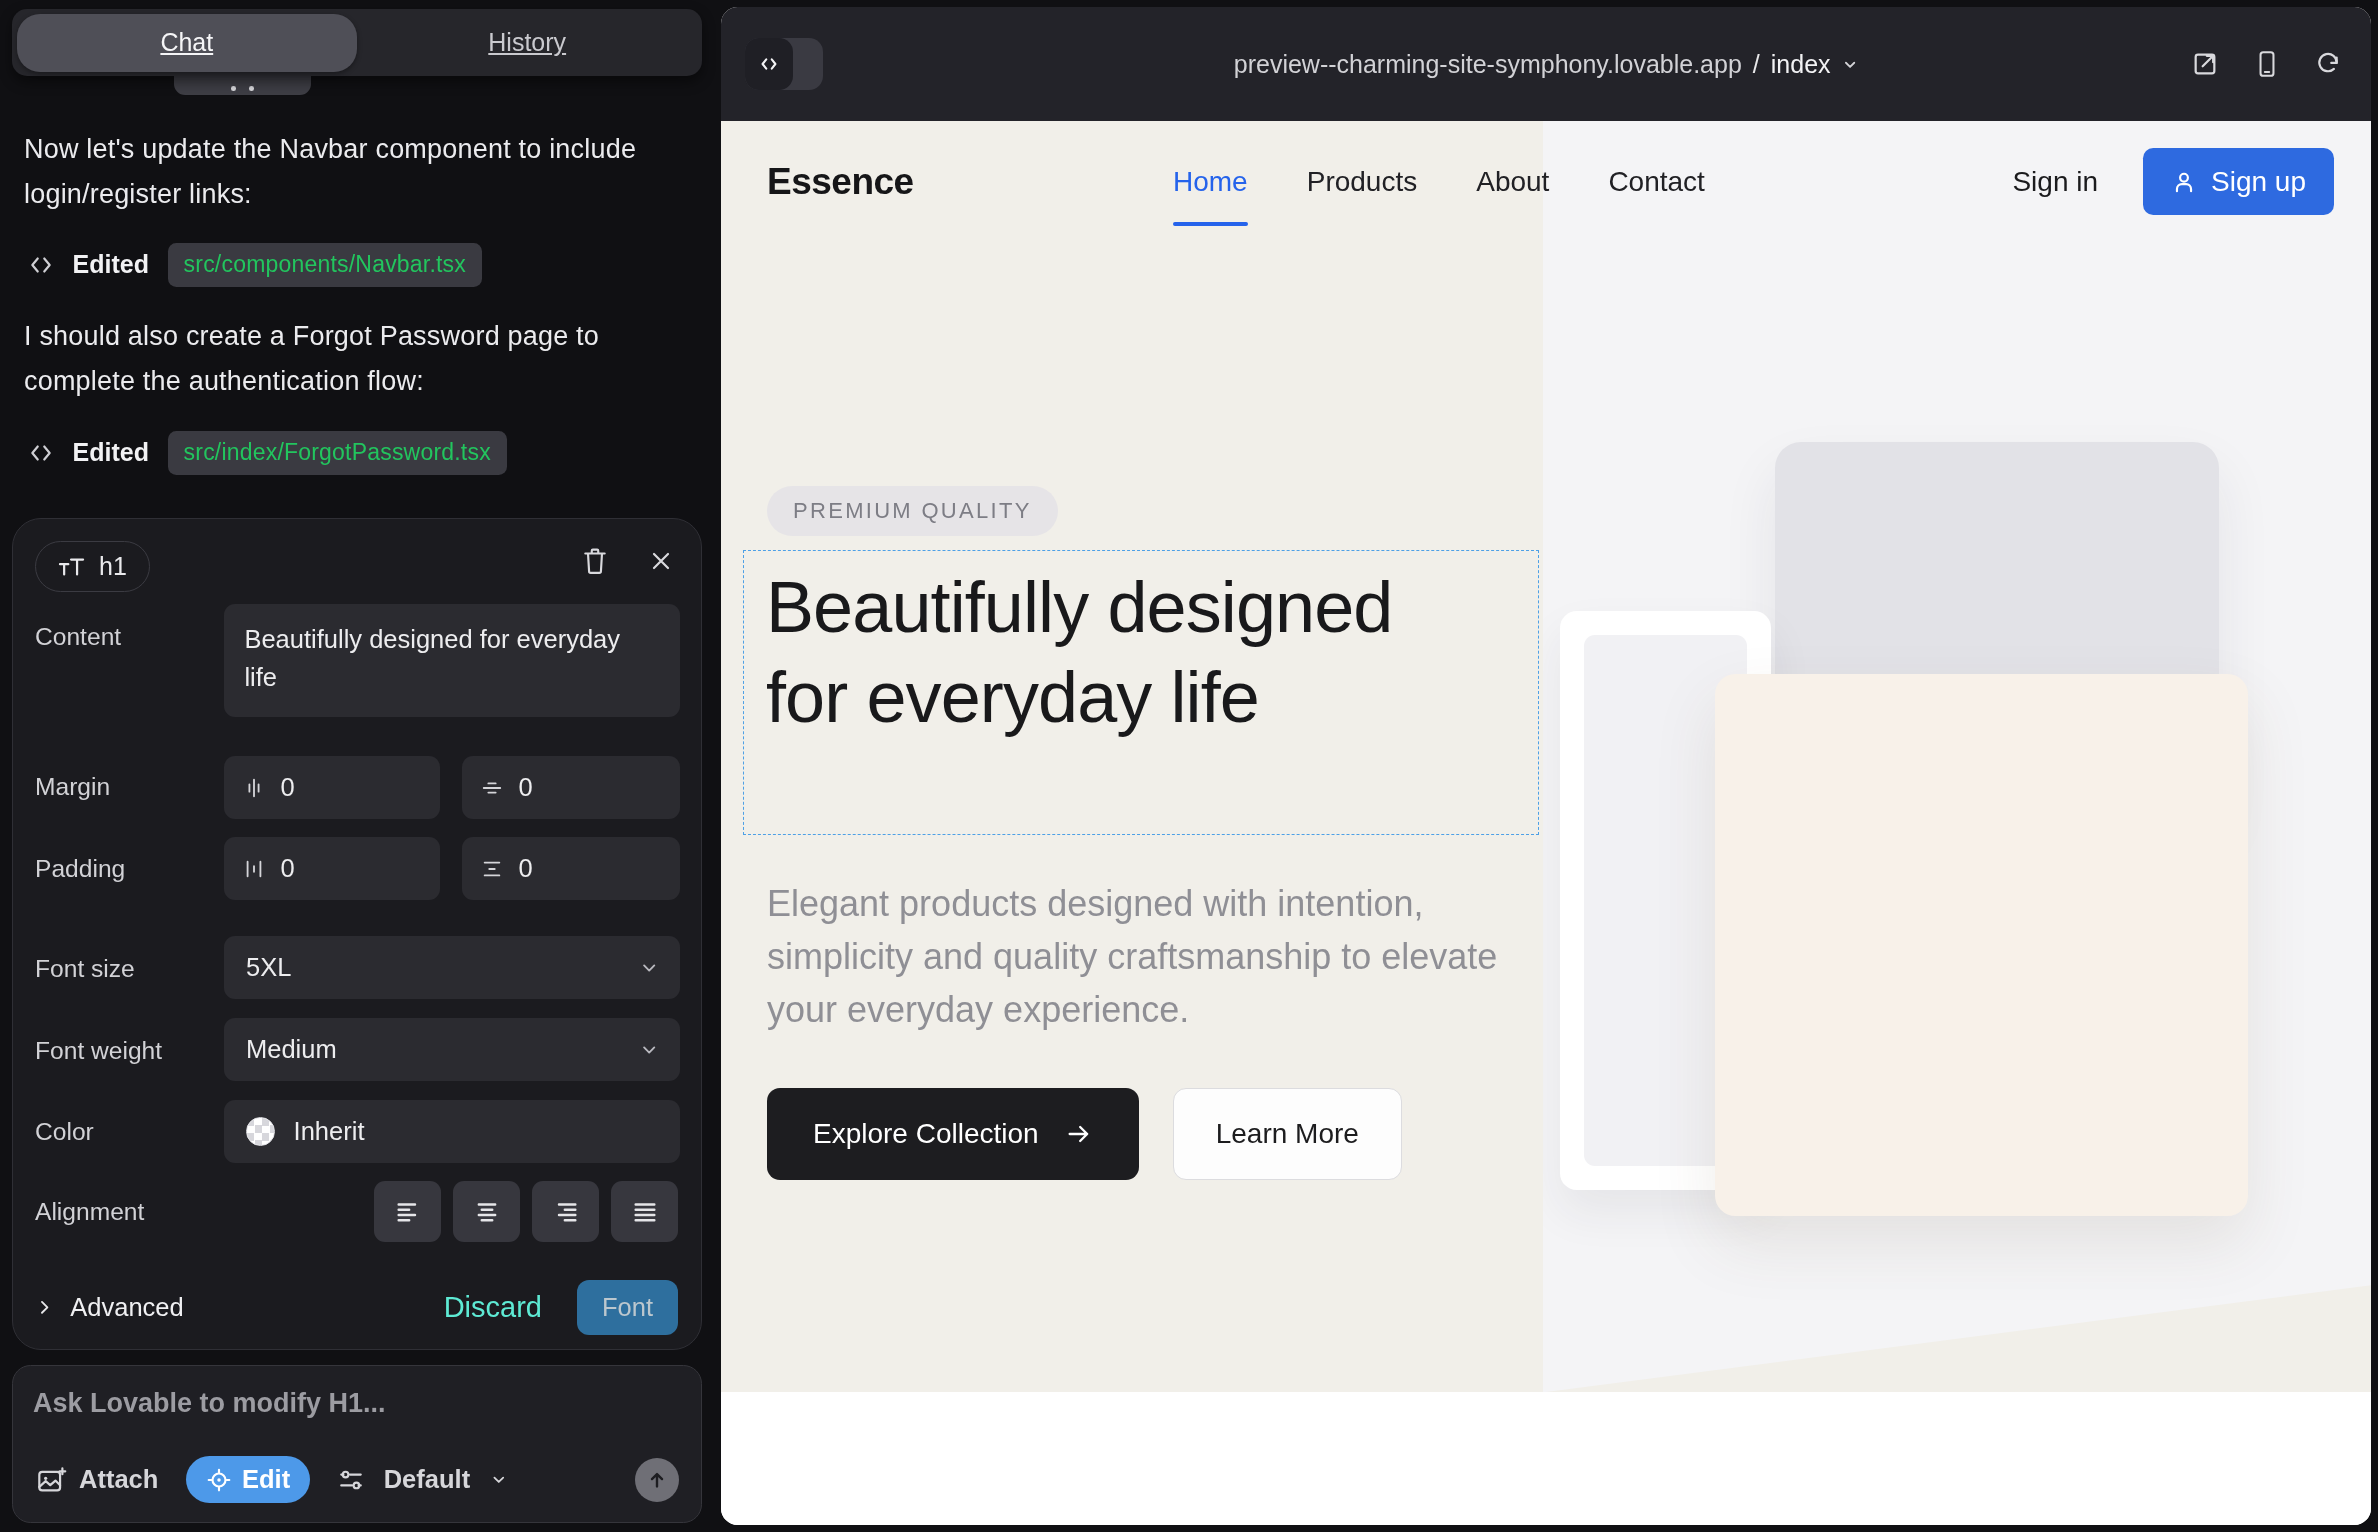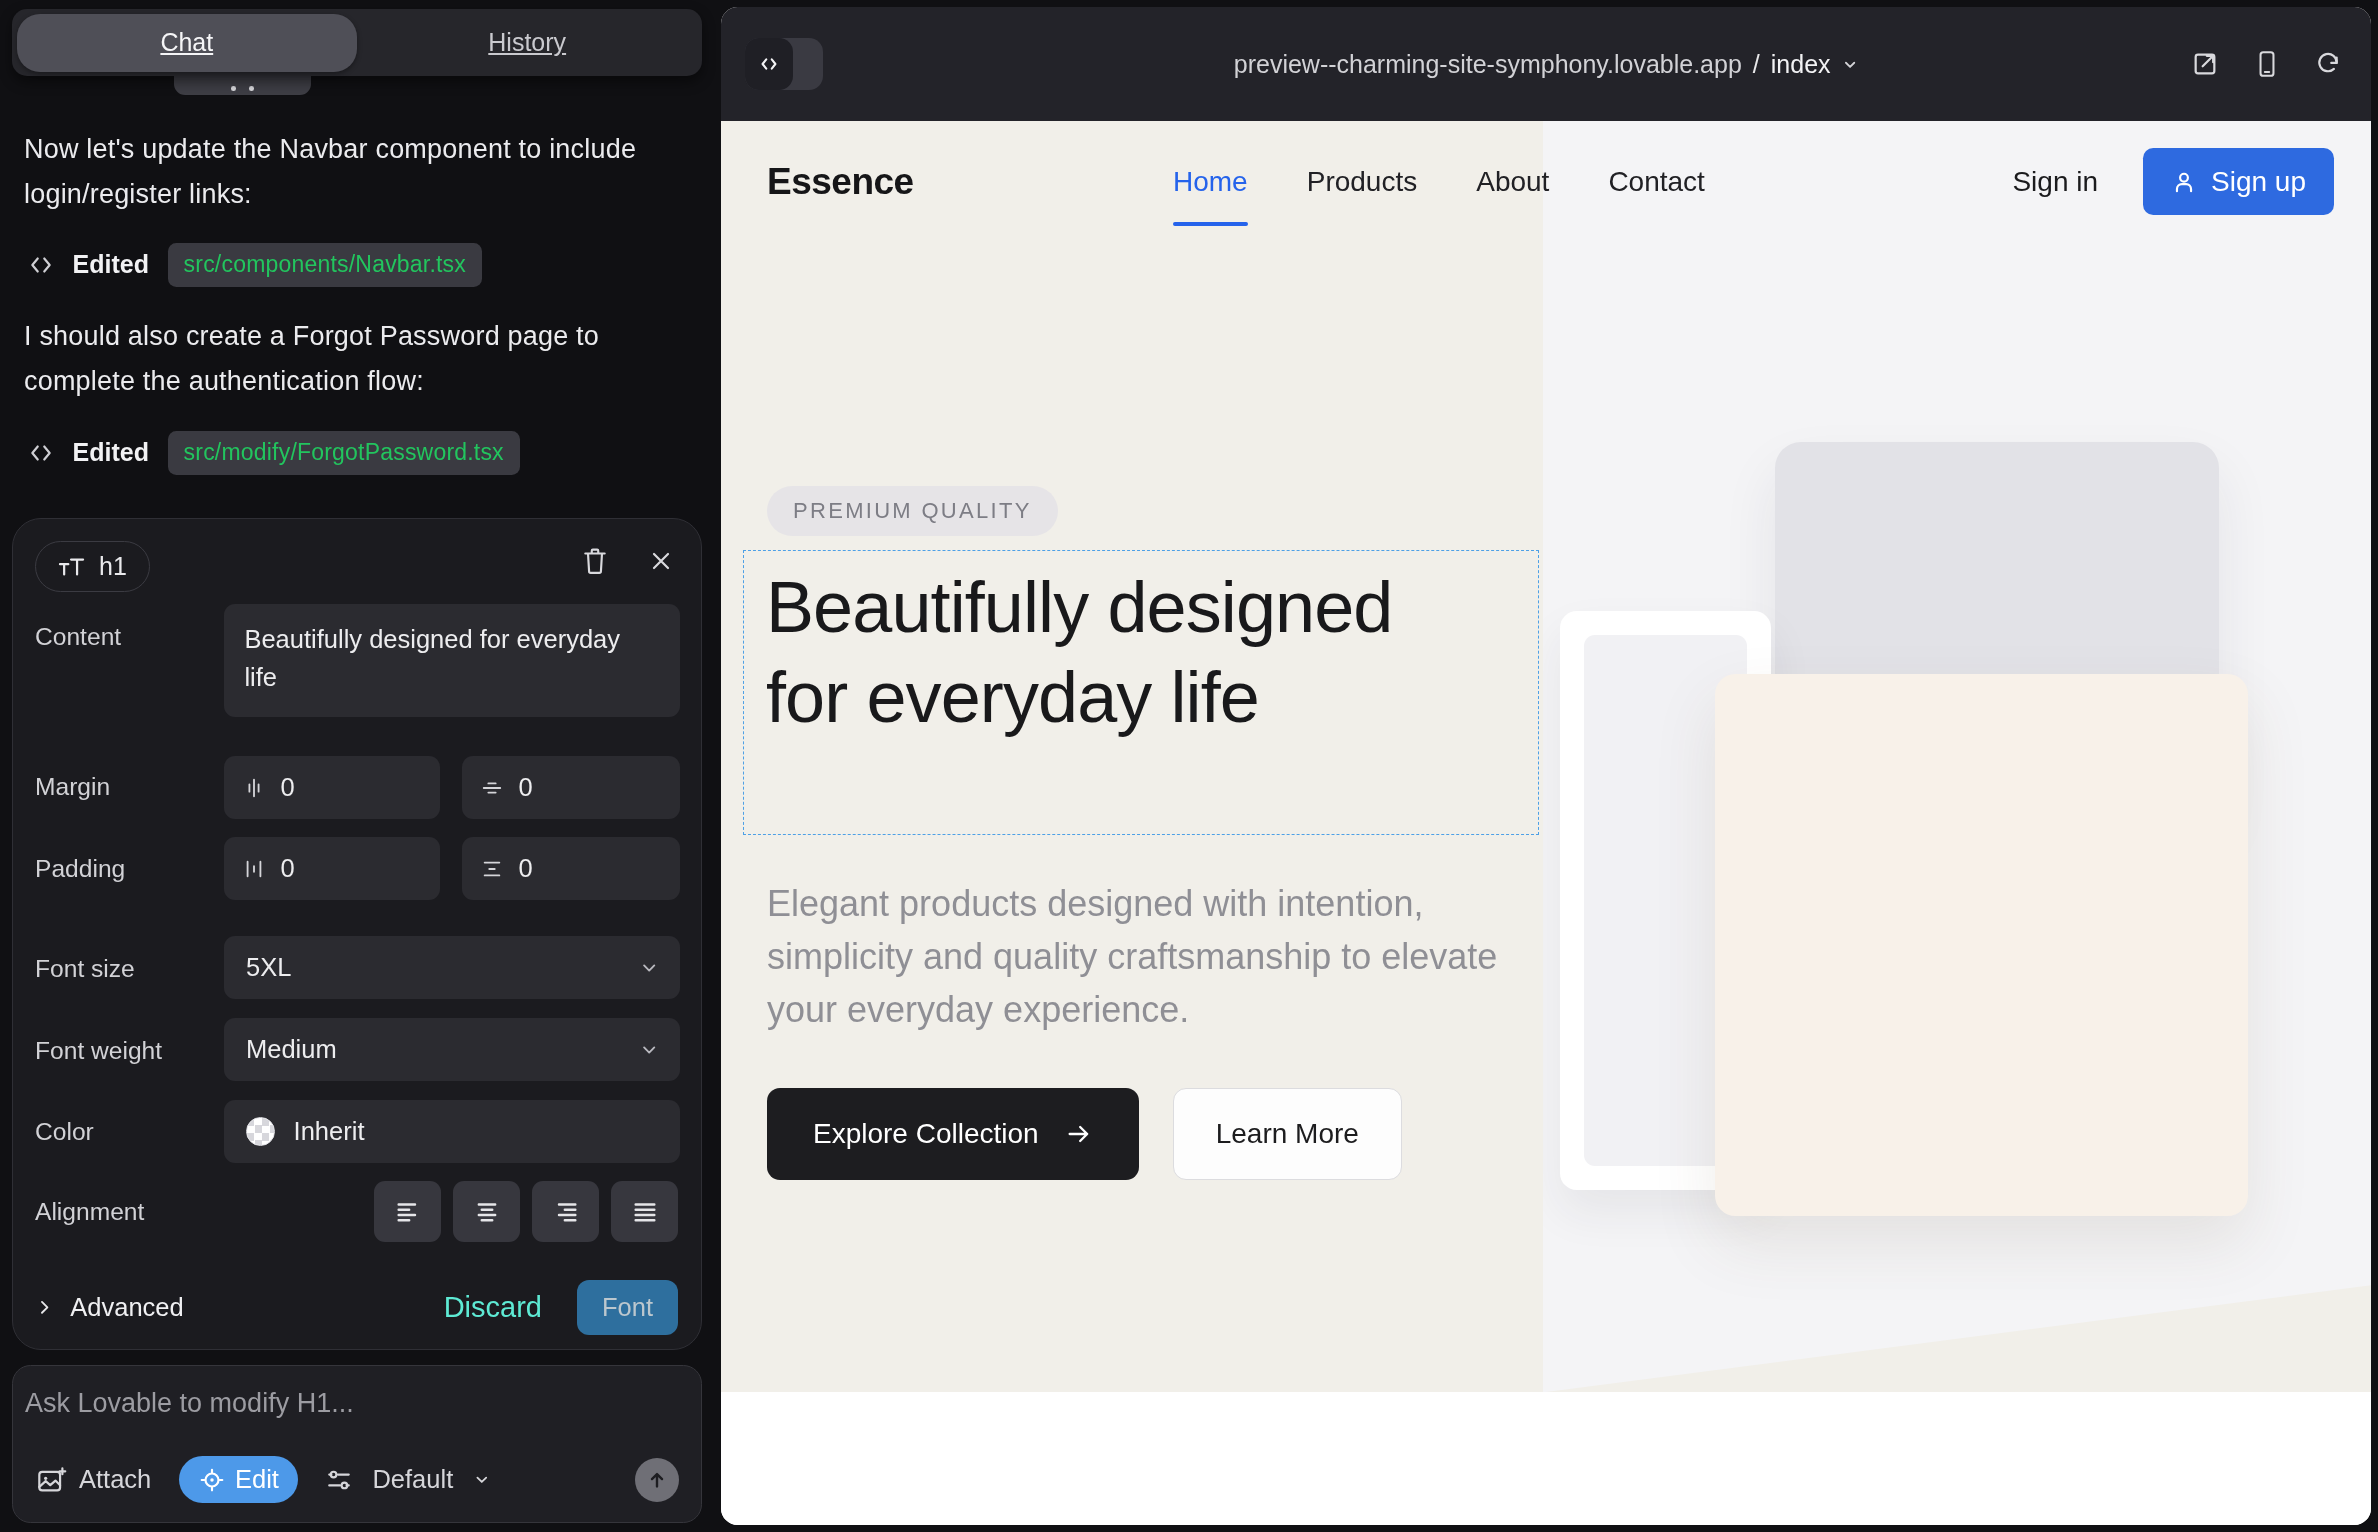--- a/index.html
+++ b/index.html
@@ -67,21 +67,21 @@
                    display:flex; align-items:center; }
   .advanced { display:flex; align-items:center; gap:16.7px; font-size:25.5px; color:#f0f0f2;
               cursor:pointer; }
   .discard { margin-left:auto; font-size:29px; color:#5eead4; cursor:pointer; }
   .save { margin-left:35px; background:#2e6f9e; border-radius:12px; padding:13px 25px;
           font-size:25.5px; color:#bcc7ce; cursor:pointer; }
 
   
   .composer { position:absolute; left:12px; top:1365px; width:690px; height:158px;
               background:#1f1f24; border:1.4px solid #35353b; border-radius:18.6px;
-              padding:22px 12px; }
+              padding:22px 20px;font-weight:bold; }
   .composer-ph { font-size:27px; color:#9c9ca2; }
   .composer-row { position:absolute; left:24px; right:22px; bottom:18.6px; display:flex;
                   align-items:center; gap:28px; }
   .attach { display:flex; align-items:center; gap:12px; font-size:25.5px; color:#d6d6da;
             cursor:pointer; }
   .edit-pill { display:flex; align-items:center; gap:10.2px; background:#4d99e9;
                border-radius:927px; padding:9.3px 19.5px; font-size:25.5px; color:#ffffff;
                cursor:pointer; }
   .default-btn { display:flex; align-items:center; gap:20px; font-size:25.5px; color:#d6d6da;
                  cursor:pointer; }
@@ -189,21 +189,21 @@
     <div class="msg msg2">I should also create a Forgot Password page to complete the authentication flow:</div>
 
     <div class="edited-row edited-row2">
       <span>
         <svg width="26" height="26" viewBox="0 0 24 24" fill="none" stroke="#cfcfd4" stroke-width="2" stroke-linecap="round" stroke-linejoin="round">
           <polyline points="9 6 4 12 9 18"></polyline>
             <polyline points="15 6 20 12 15 18"></polyline>
         </svg>
       </span>
       <span class="edited-label">Edited</span>
-      <span class="file-pill">src/modify/ForgotPassword.tsx</span>
+      <span class="file-pill">src/index/ForgotPassword.tsx</span>
     </div>
 
     <div class="editor">
 
       <div class="tag-pill">
         <span>
           <svg width="28" height="24" viewBox="0 0 30 26" fill="none" stroke="#e9e9ec" stroke-width="2.4" stroke-linecap="round">
             <path d="M2 10 h9 M6.5 10 v11"></path>
             <path d="M14 5 h13 M20.5 5 v16"></path>
           </svg>

